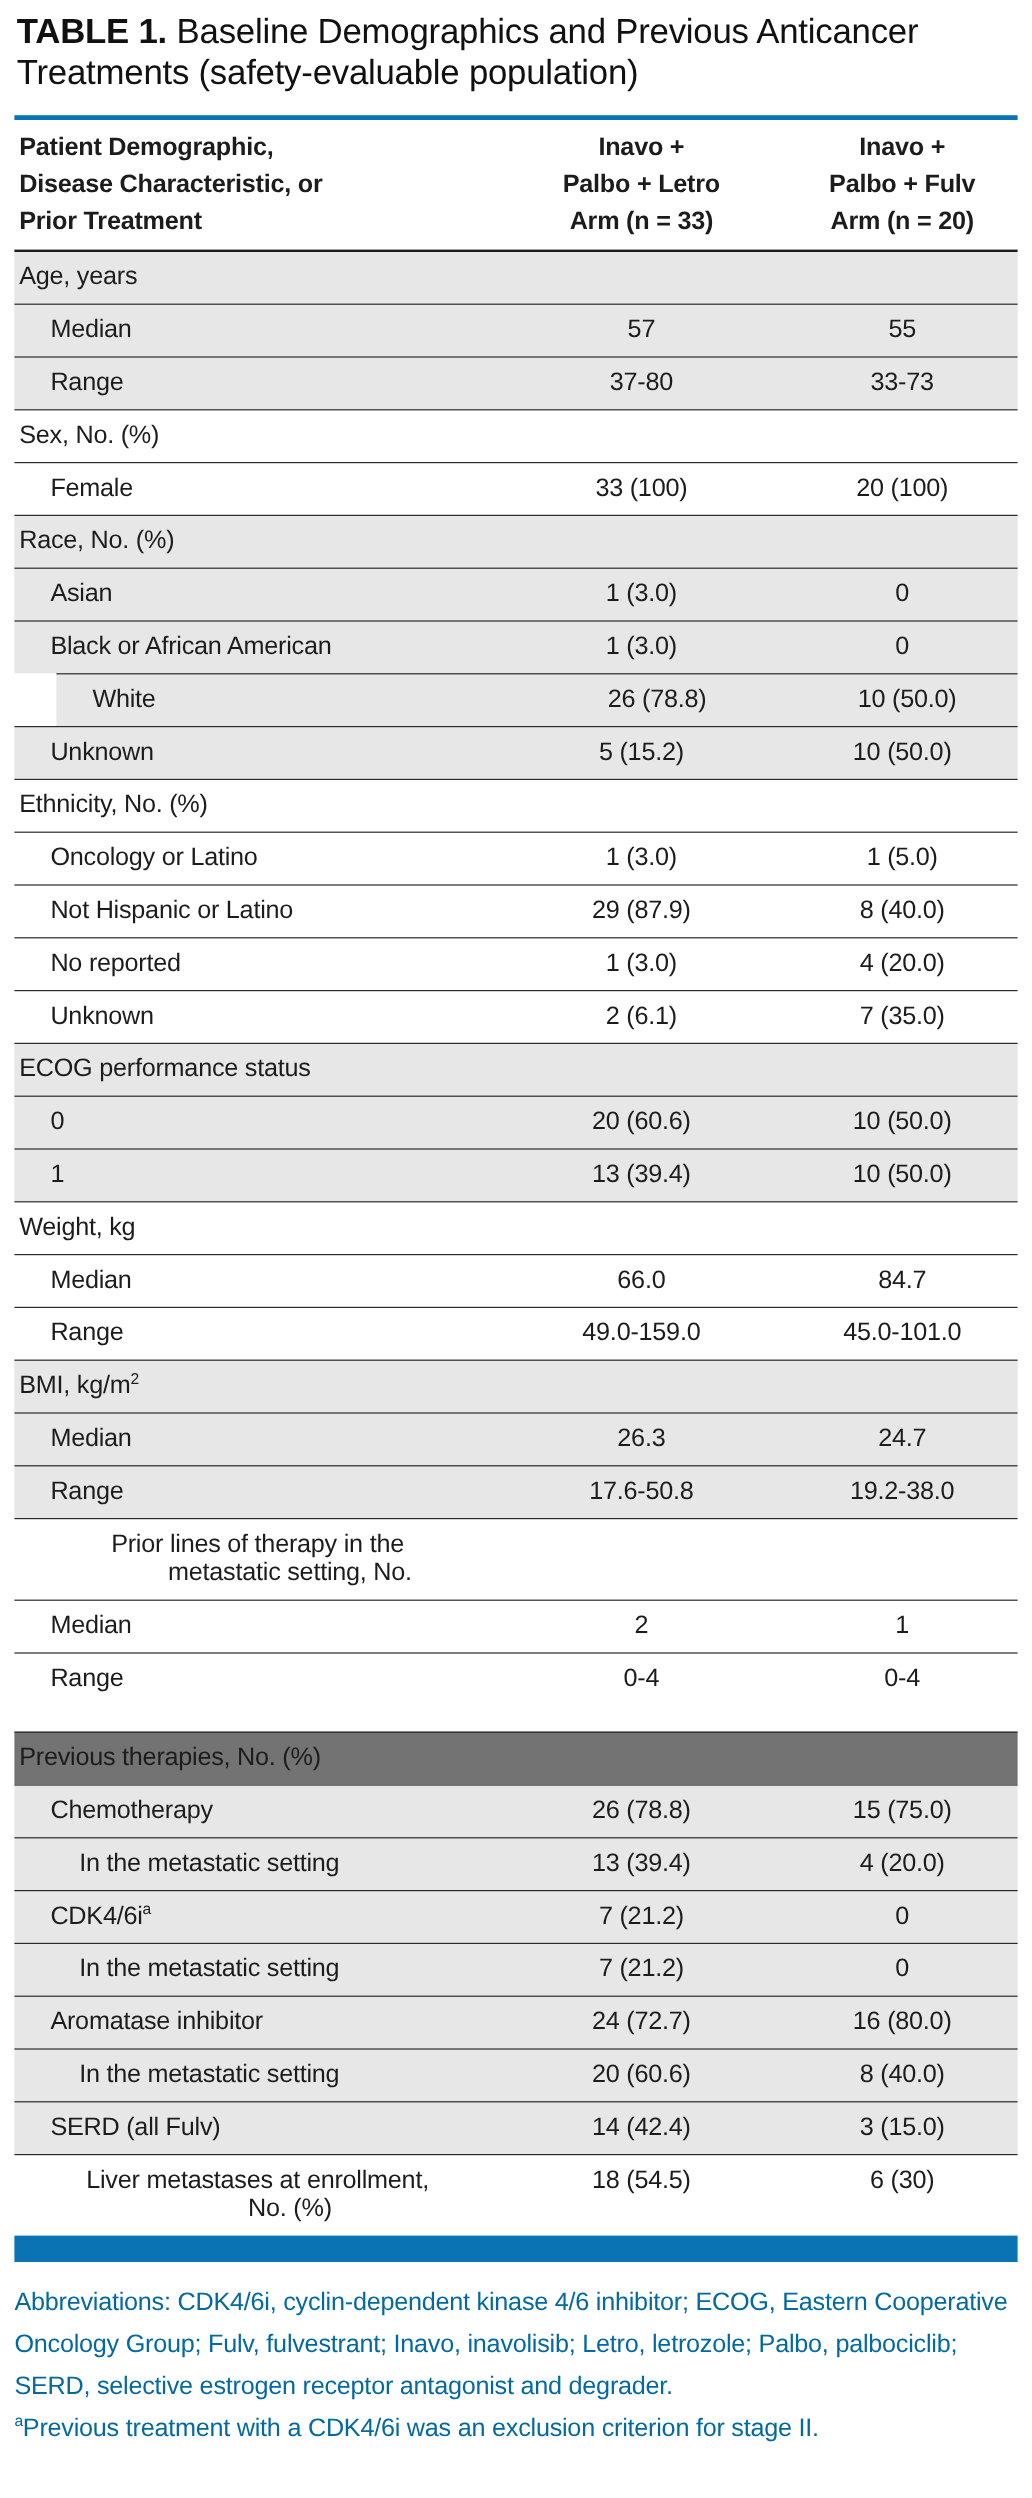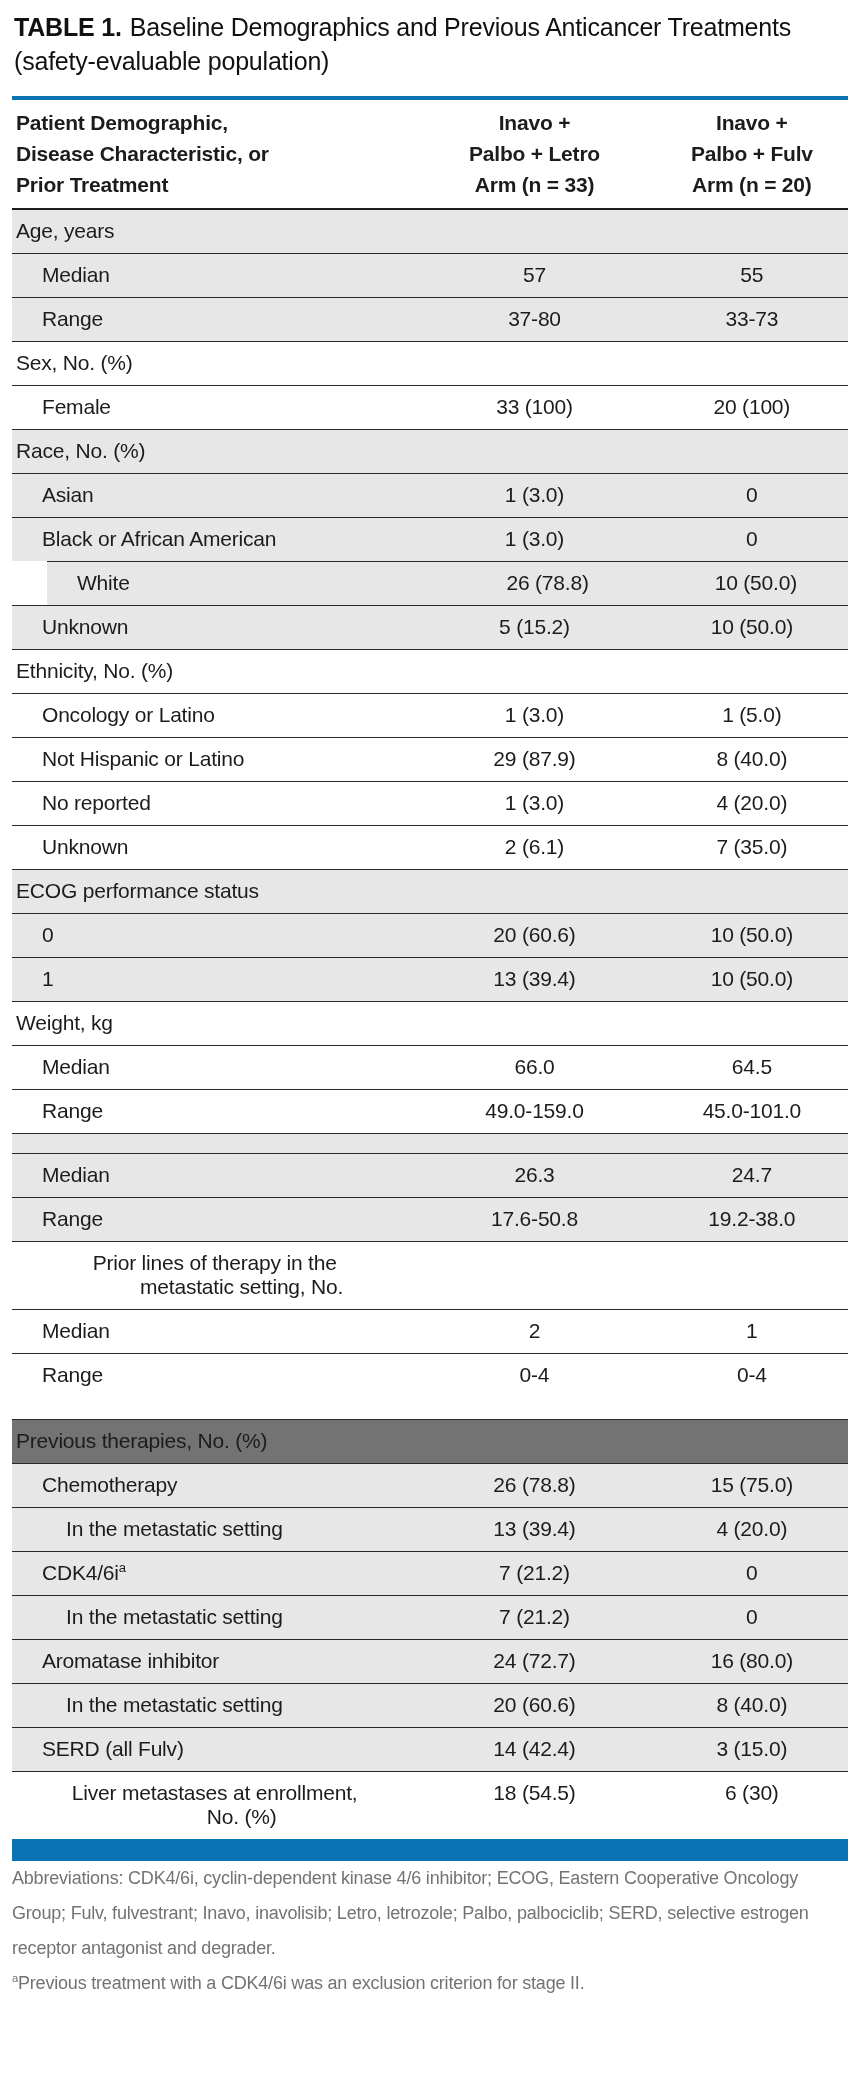--- a/index.html
+++ b/index.html
@@ -10,21 +10,21 @@
     font-family: "Liberation Sans", sans-serif;
   }
   .page {
     width: 860px;
     box-sizing: border-box;
     padding: 8px 12px 10px 12px;
     letter-spacing: -0.2px;
   }
   
   .table-title {
-    font-size: 25px;
+    font-size: 29px;
     line-height: 34px;
     margin: 2px 2px 18px 2px;
     color: #111;
   }
   .title-label {
     font-weight: 700;
     margin-right: 8px;
   }
   
   .jtable { width: 100%; }
@@ -57,23 +57,24 @@
   .tr.wrap .col1 {
     padding-left: 58px;
     text-indent: -54px;
     white-space: pre-line;
     text-align: center;
   }
   sup { font-size: 0.62em; line-height: 0; }
   .blue-bar { height: 22px; margin-top: 0; }
   
   .footnotes {
-    font-size: 18px;
+    margin-top: 16px;
+    font-size: 21px;
     line-height: 35px;
-    color: #737373;
+    color: #0369a1;
   }
   .footnotes p { margin: 0; }
 </style>
 </head>
 <body>
 
 <div class="page">
 
   <div class="table-title">
     <span class="title-label">TABLE 1.</span><span>Baseline Demographics and Previous Anticancer Treatments (safety-evaluable population)</span>
@@ -186,28 +187,29 @@
           <div class="td col3">10 (50.0)</div>
         </div>
         <div class="tr indent0">
           <div class="td col1"><span>Weight, kg</span></div>
           <div class="td col2"></div>
           <div class="td col3"></div>
         </div>
         <div class="tr indent1">
           <div class="td col1"><span>Median</span></div>
           <div class="td col2">66.0</div>
-          <div class="td col3">64.5</div>
+          <div class="td col3">84.7</div>
         </div>
         <div class="tr indent1">
           <div class="td col1"><span>Range</span></div>
           <div class="td col2">49.0-159.0</div>
           <div class="td col3">45.0-101.0</div>
         </div>
         <div class="tr indent0 shade" style="background: rgb(231, 231, 232);">
+          <div class="td col1"><span>BMI, kg/m</span><sup>2</sup></div>
           <div class="td col2"></div>
           <div class="td col3"></div>
         </div>
         <div class="tr indent1 shade" style="background: rgb(231, 231, 232);">
           <div class="td col1"><span>Median</span></div>
           <div class="td col2">26.3</div>
           <div class="td col3">24.7</div>
         </div>
         <div class="tr indent1 shade" style="background: rgb(231, 231, 232);">
           <div class="td col1"><span>Range</span></div>

